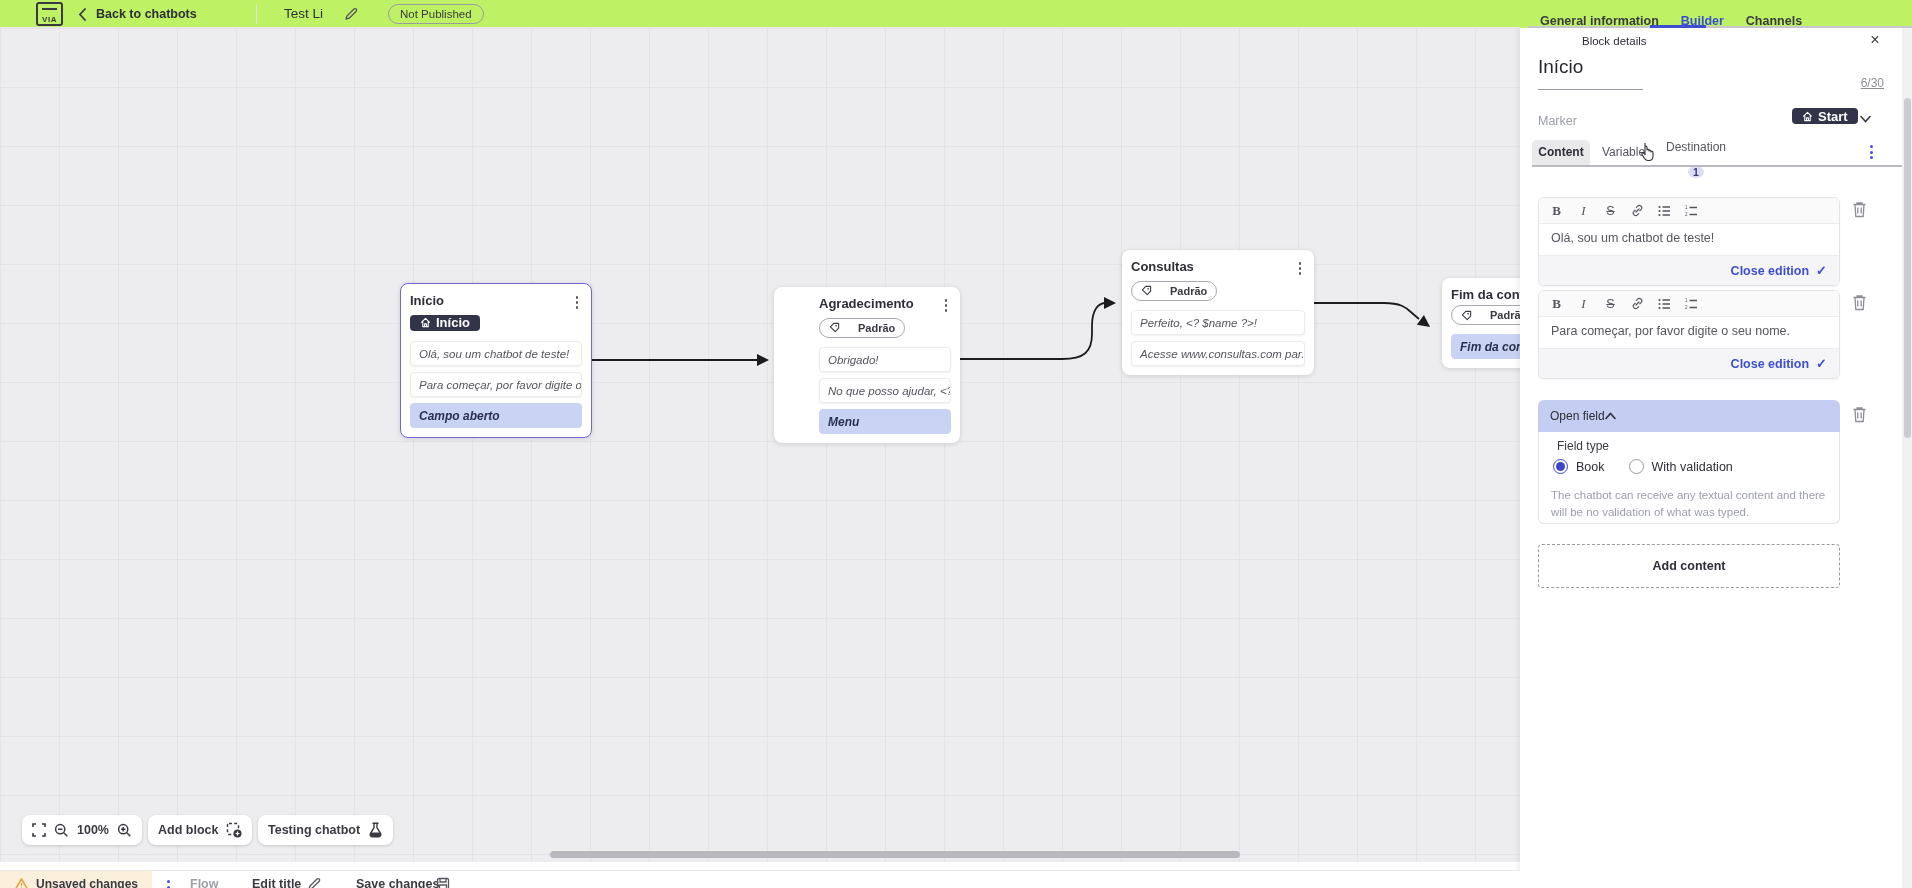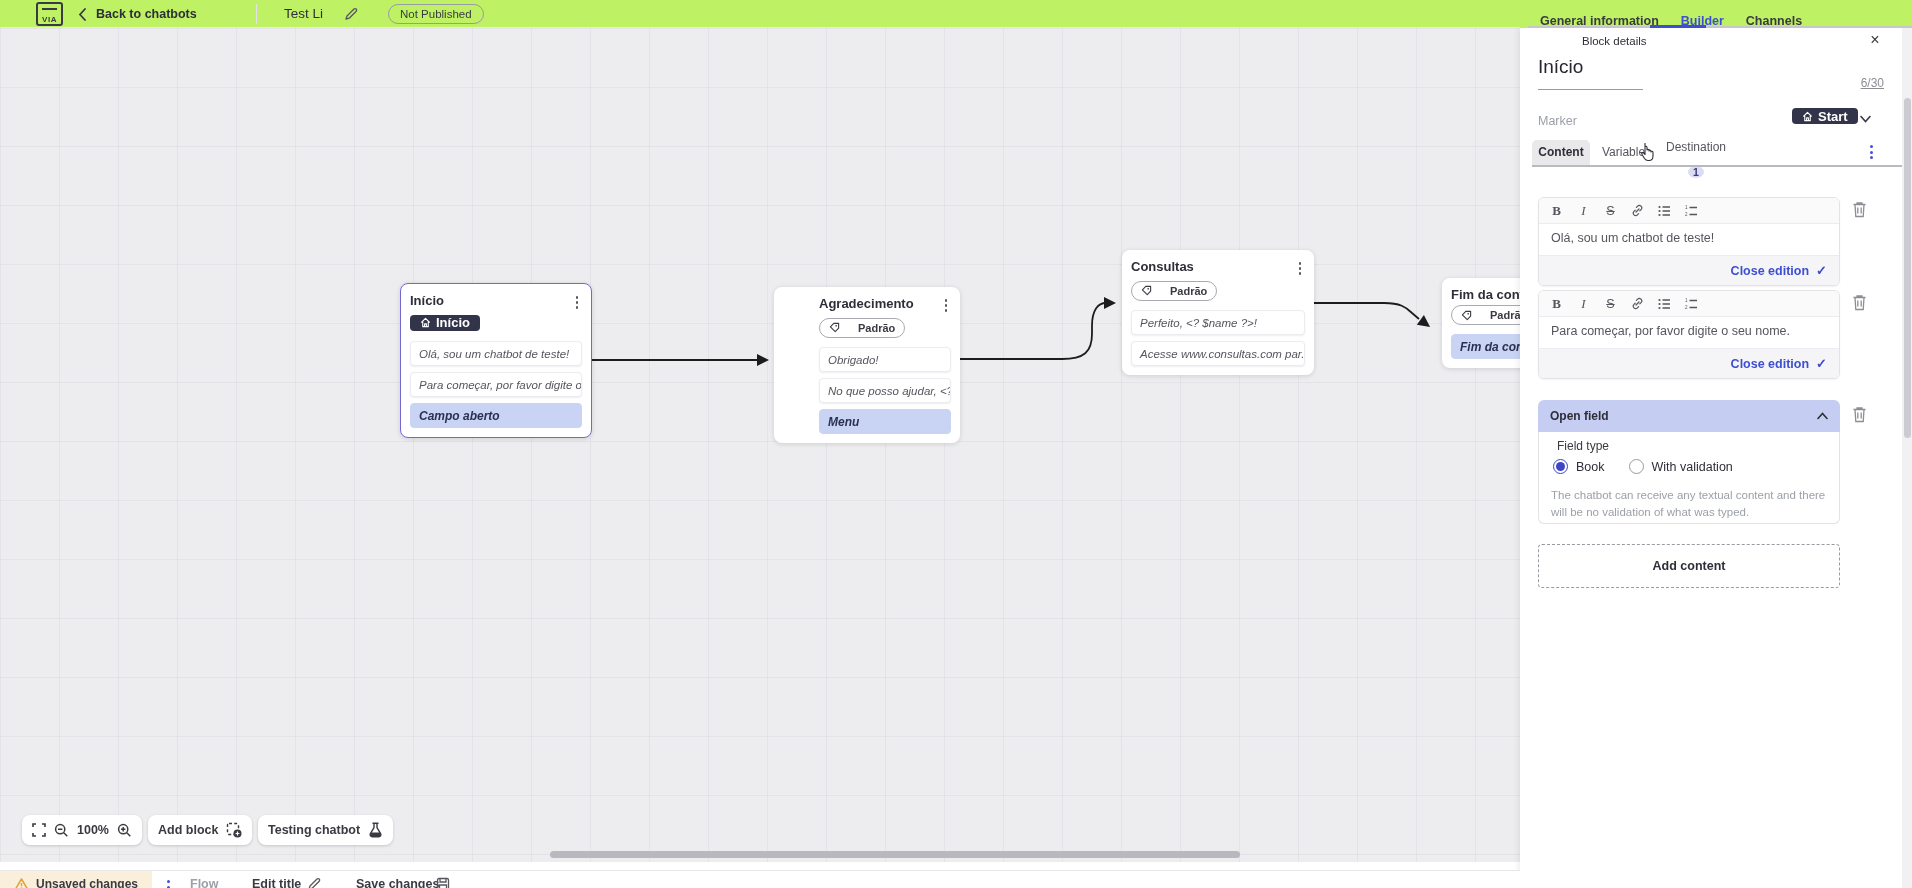--- a/index.html
+++ b/index.html
@@ -98,21 +98,21 @@
   .tbi.s { text-decoration:line-through; font-size:12.5px; }
   .ed-text { padding:6px 12px 8px; font-size:12.5px; color:#55555e; line-height:17px; background:#fff; }
   .ed-foot { height:30px; background:#f5f5f7; border-top:1px solid #ececf0; display:flex; align-items:center;
              justify-content:flex-end; gap:7px; padding-right:12px; color:#3d4fd0; font-size:12.5px; font-weight:700; cursor:pointer; }
   #editor-1 { top:169px; }
   #editor-2 { top:262px; }
   .trash { position:absolute; left:332px; cursor:pointer; }
 
   #openfield { position:absolute; left:18px; top:372px; width:302px; }
   #openfield-head { height:30px; background:#c5cdf2; border-radius:6px 6px 0 0; display:flex; align-items:center;
-                    justify-content:space-between; padding:16px 12px; font-size:12px; font-weight:700; color:#2e2e38; cursor:pointer; }
+                    justify-content:flex-start; padding:16px 12px; font-size:12px; font-weight:400; color:#2e2e38; cursor:pointer; }
   #openfield-body { position:relative; height:92px; background:#fff; border:1px solid #e2e2e7; border-top:none; border-radius:0 0 6px 6px; }
   #fieldtype-label { position:absolute; left:18px; top:7px; font-size:12px; color:#3a3a42; }
   #radio-row { position:absolute; left:14px; top:27px; display:flex; align-items:center; gap:24px; }
   .radio-opt { display:flex; align-items:center; gap:8px; font-size:12.5px; color:#2e2e38; cursor:pointer; }
   .radio { width:15px; height:15px; border-radius:50%; border:1.5px solid #9a9aa2; position:relative; background:#fff; }
   .radio.sel { border-color:#3d45c8; }
   .radio.sel::after { content:""; position:absolute; left:1.5px; top:1.5px; width:9px; height:9px; border-radius:50%; background:#3d45c8; }
   #field-helper { position:absolute; left:12px; top:55px; right:8px; font-size:11.5px; color:#9ca0a8; line-height:16.5px; }
   #add-content { position:absolute; left:18px; top:516px; width:302px; height:44px; border:1.5px dashed #9a9aa2;
                  border-radius:4px; display:flex; align-items:center; justify-content:center;

